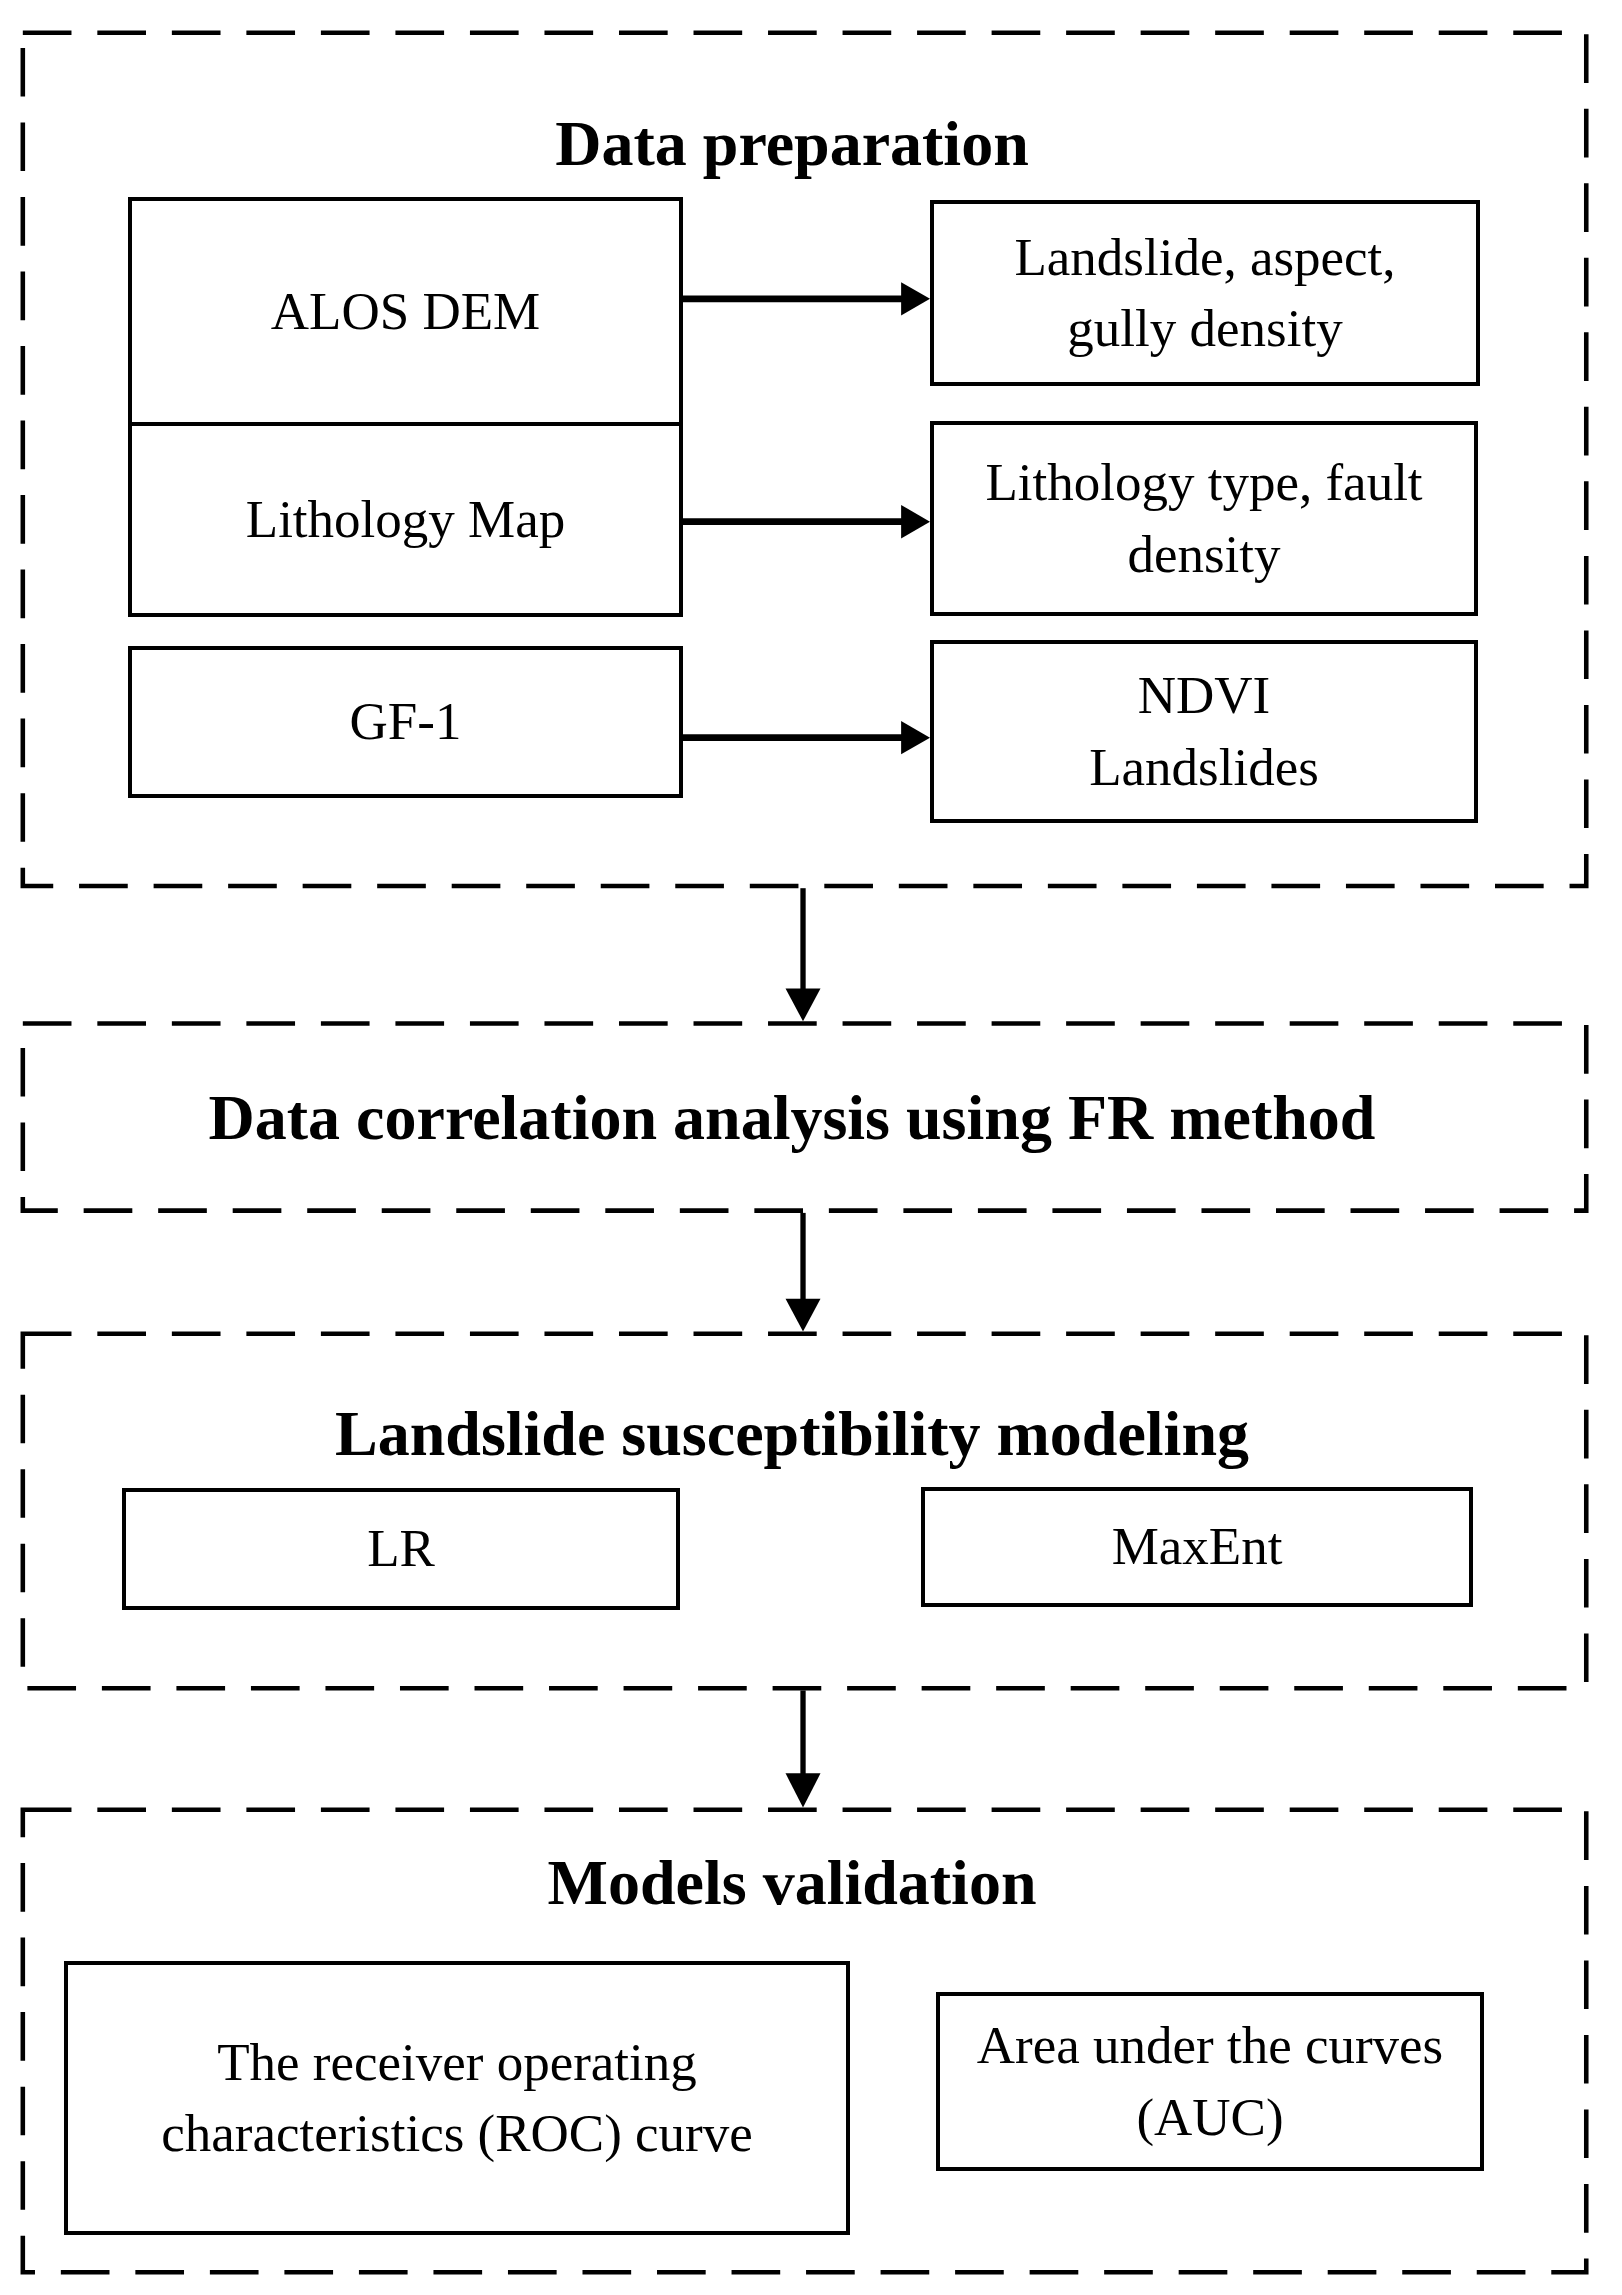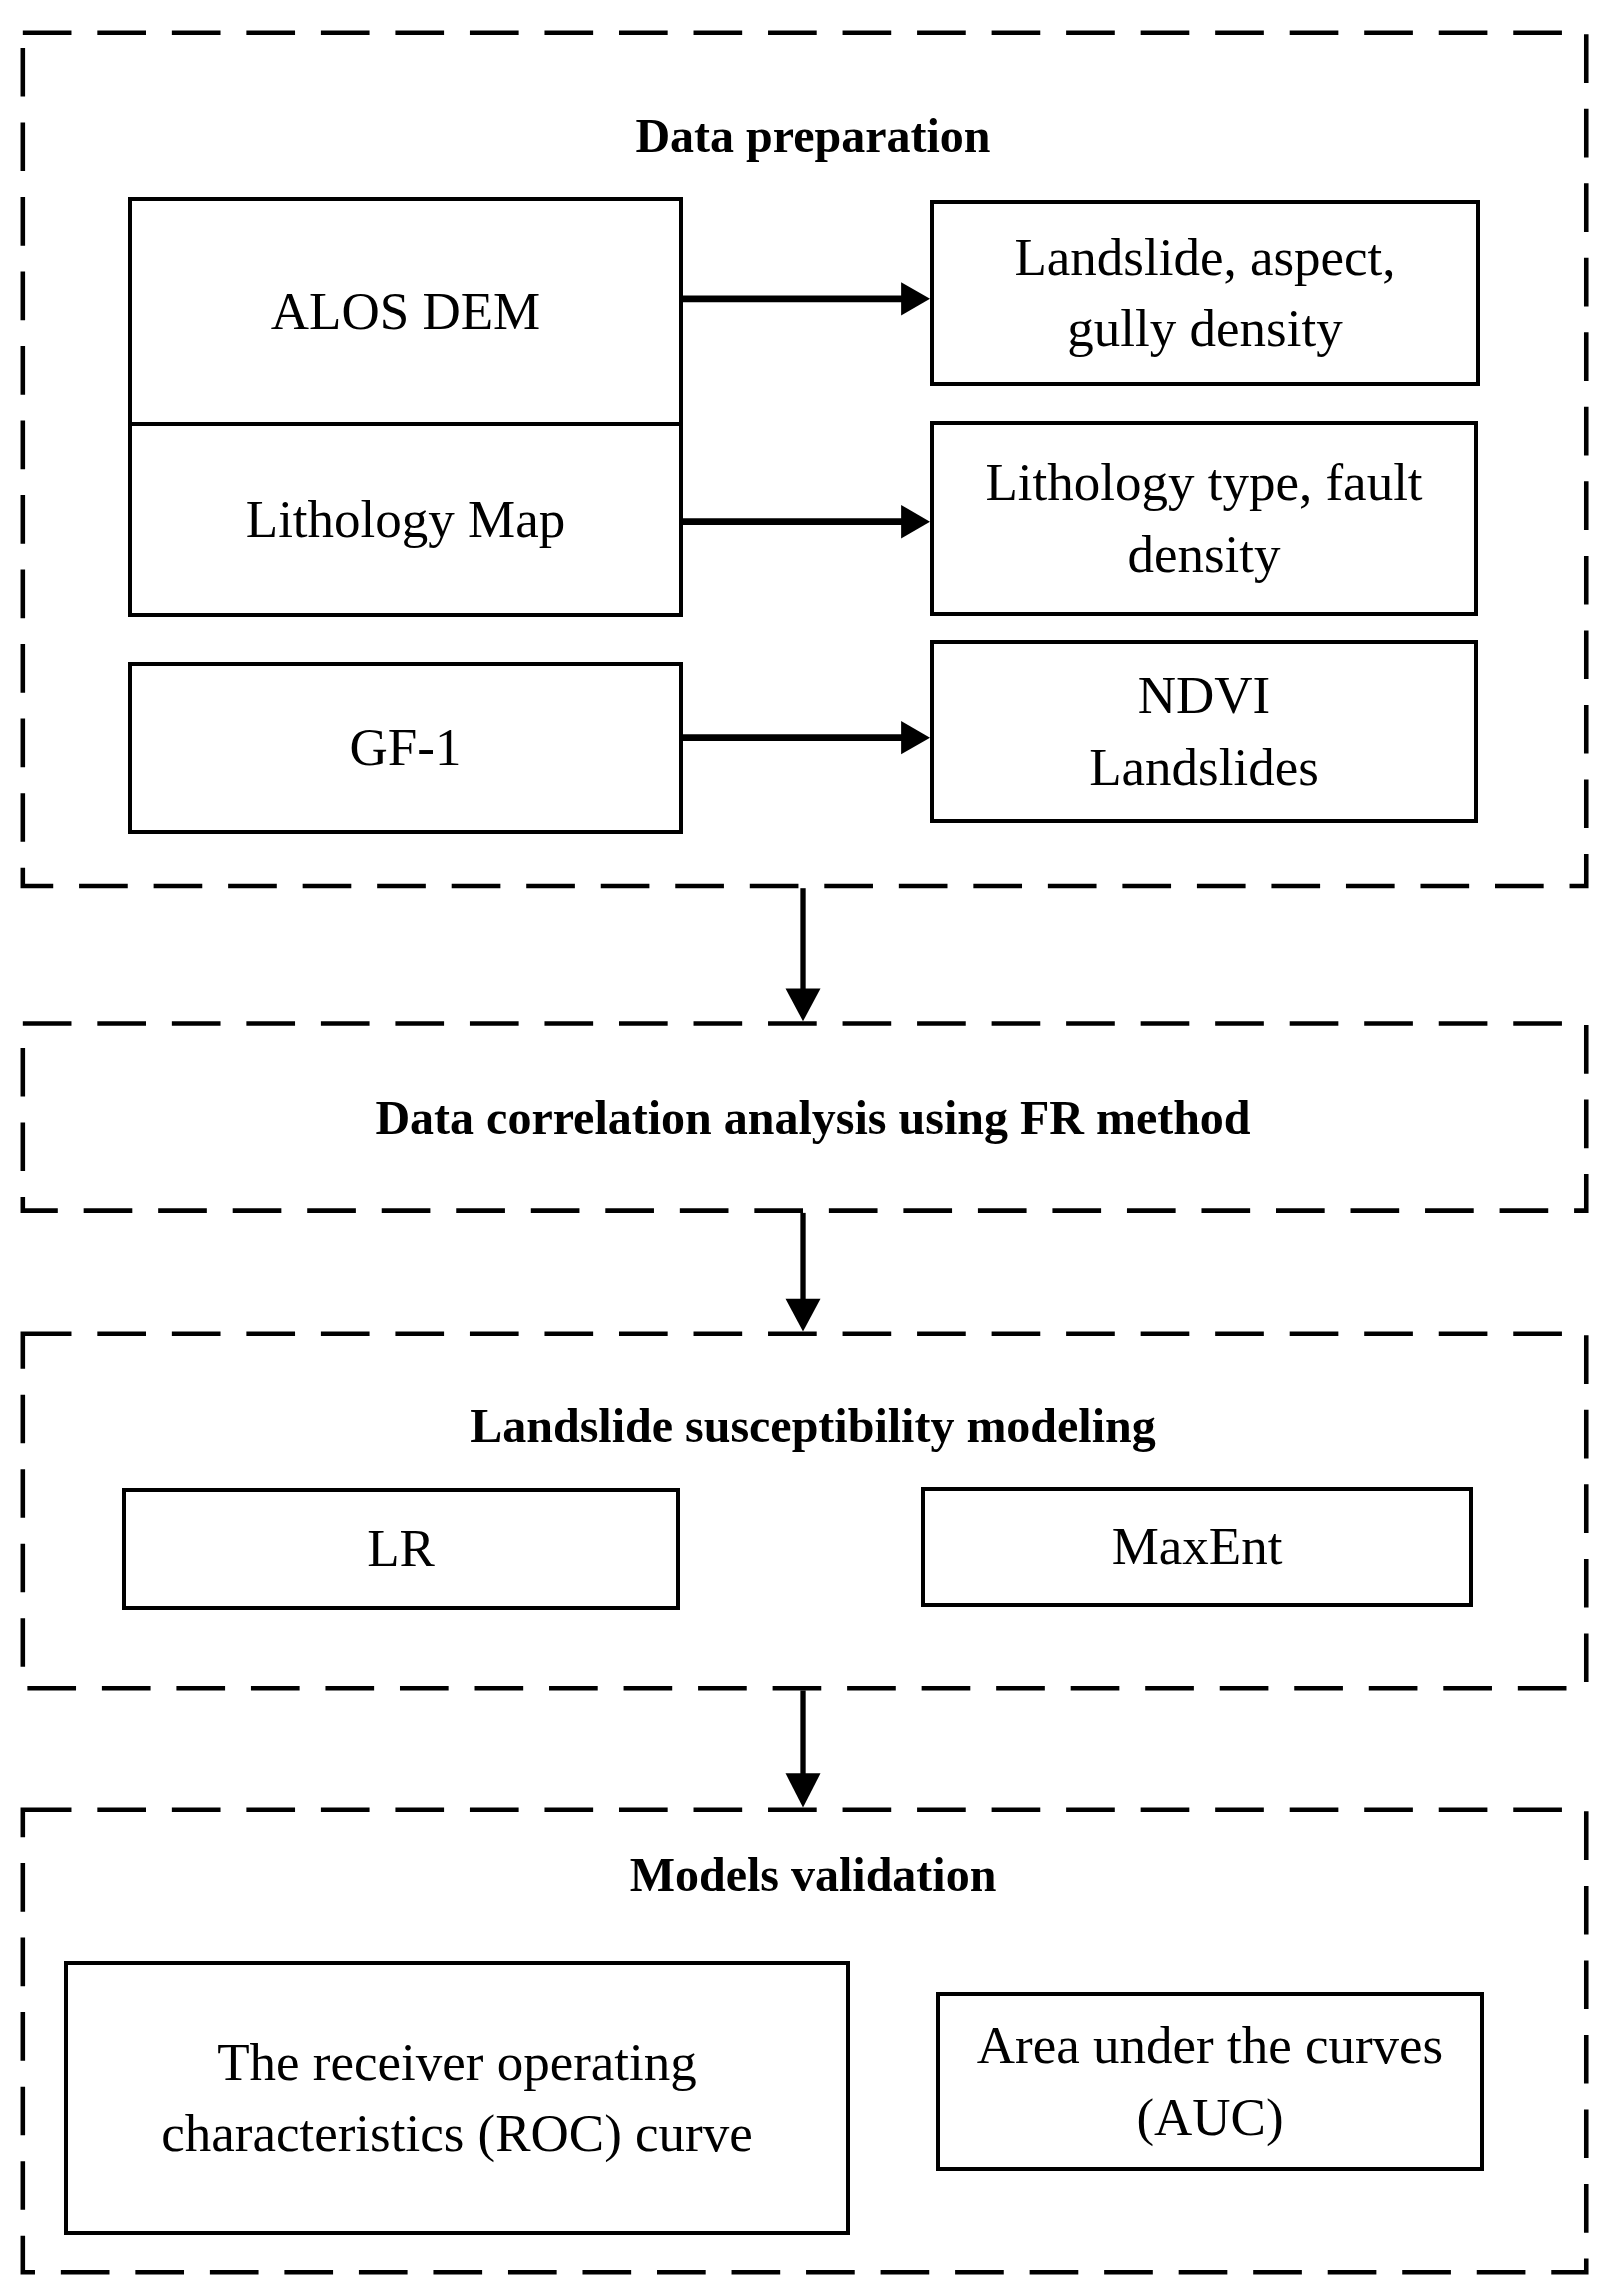--- a/index.html
+++ b/index.html
@@ -26,25 +26,25 @@
     fill: none;
     stroke: #000000;
     stroke-width: 6;
     stroke-dasharray: 64 34;
   }
   .arrow-shaft-h { stroke: #000000; stroke-width: 9; }
   .arrow-shaft-v { stroke: #000000; stroke-width: 7; }
   .arrow-head { fill: #000000; stroke: none; }
   .section-title {
     position: absolute;
-    left: 29px;
+    left: 8px;
     width: 1568px;
     text-align: center;
     font-weight: bold;
-    font-size: 48px;
+    font-size: 64px;
     line-height: 1;
     white-space: pre;
   }
   .section-title.vcenter {
     display: flex;
     align-items: center;
     justify-content: center;
   }
   .node {
     position: absolute;
@@ -102,21 +102,21 @@
   </svg>
 
   <div class="section-title" style="top:112px">Data preparation</div>
 
   <div class="node" style="left:128px;top:197px;width:555px;height:230px">
     <span class="node-label">ALOS DEM</span>
   </div>
   <div class="node" style="left:128px;top:422px;width:555px;height:195px">
     <span class="node-label">Lithology Map</span>
   </div>
-  <div class="node" style="left:128px;top:662px;width:555px;height:172px">
+  <div class="node" style="left:128px;top:646px;width:555px;height:152px">
     <span class="node-label">GF-1</span>
   </div>
 
   <div class="node" style="left:930px;top:200px;width:550px;height:186px">
     <span class="node-label">Landslide, aspect,
 gully density</span>
   </div>
   <div class="node" style="left:930px;top:421px;width:548px;height:195px">
     <span class="node-label">Lithology type, fault
 density</span>

